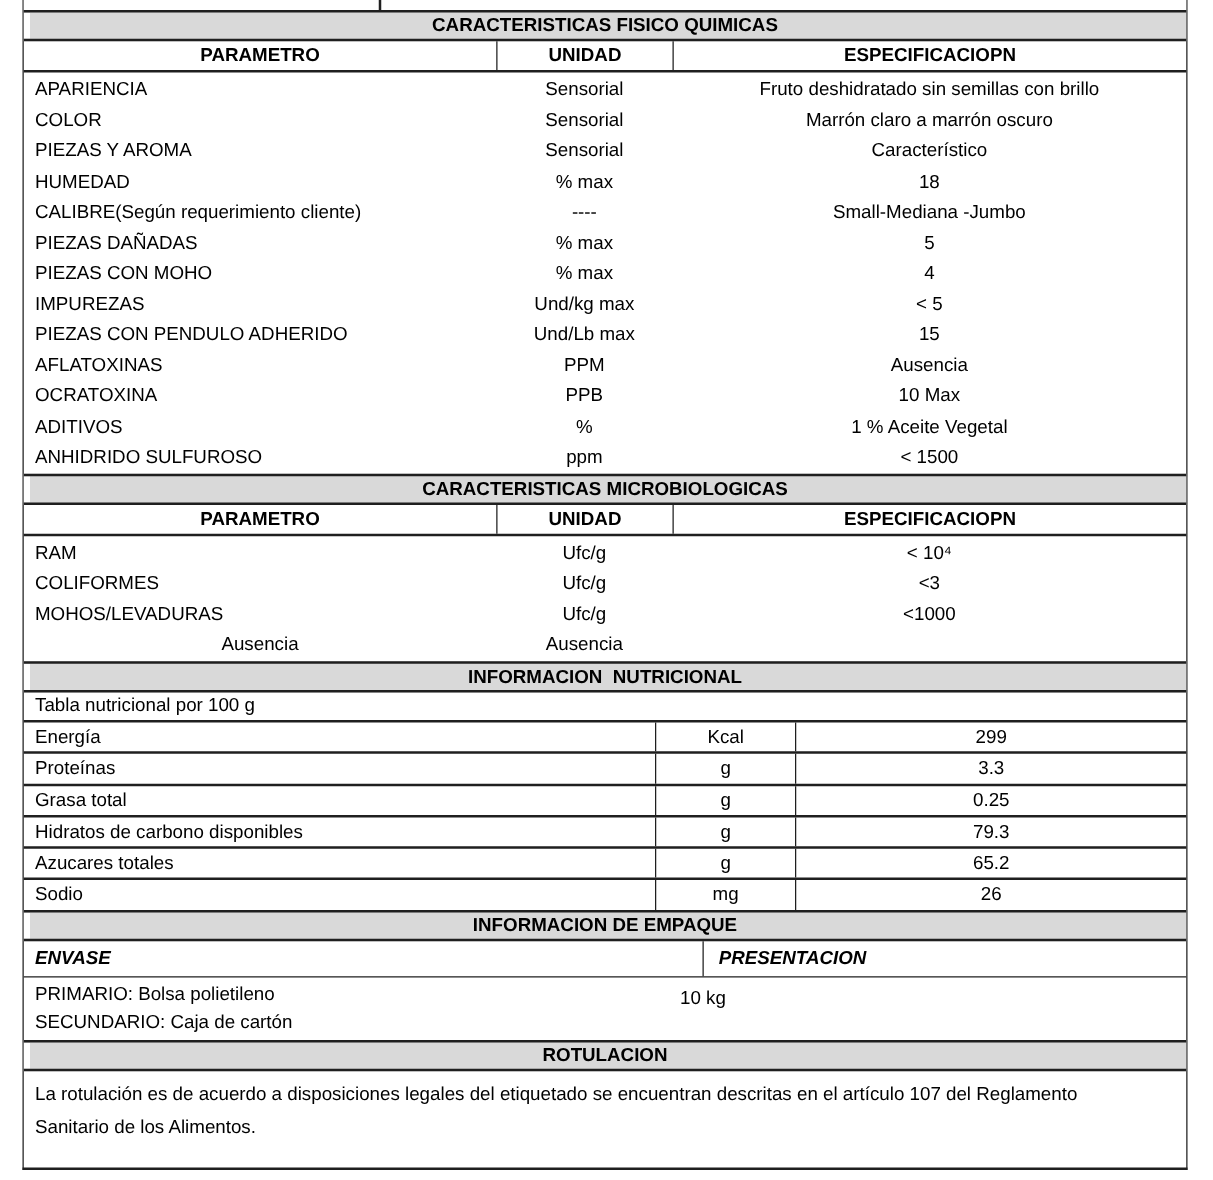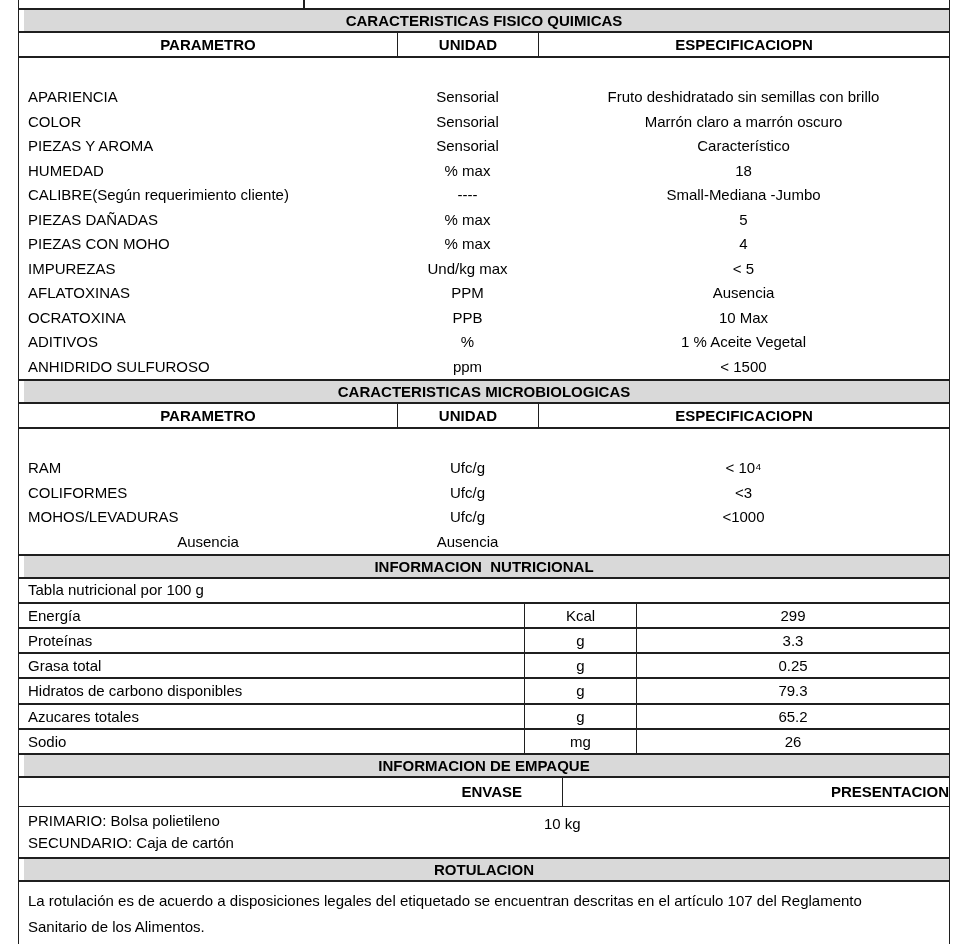--- a/index.html
+++ b/index.html
@@ -28,40 +28,40 @@
 
   
   .colhead{
     display:grid;grid-template-columns:378px 141px 1fr;
     height:23px;line-height:23px;font-weight:bold;font-size:15px;text-align:center;
     border-bottom:2.5px solid #1f1f1f;
   }
   .colhead .hcell + .hcell{border-left:1.5px solid #1f1f1f;}
 
   
-  .tbody3{padding-top:2px;font-size:15px;margin-top:25px;}
+  .tbody3{padding-top:2px;font-size:15px;}
   .tbody3 .trow{display:grid;grid-template-columns:378px 141px 1fr;height:24.5px;line-height:24.5px;}
   .tcell.c0{text-align:left;padding-left:9px;white-space:nowrap;overflow:hidden;}
   .tcell.c1,.tcell.c2{text-align:center;white-space:nowrap;}
 
   
   .tabla-row{height:22.5px;line-height:22.5px;font-size:15px;padding-left:9px;border-bottom:2px solid #1f1f1f;}
 
   
   .nutri{font-size:15px;}
   .nutri .trow{display:grid;grid-template-columns:505px 112px 1fr;height:23.3px;line-height:23.3px;border-bottom:2px solid #1f1f1f;}
   .nutri .trow:last-child{border-bottom:none;}
   .nutri .tcell + .tcell{border-left:1.5px solid #1f1f1f;}
 
   
   .empaque-head{
     display:grid;grid-template-columns:503px 1fr;height:28px;line-height:28px;
     font-weight:bold;font-size:15px;border-bottom:1.5px solid #1f1f1f;
   }
-  .empaque-head .hcell{text-align:right;padding-left:9px;}
+  .empaque-head .hcell{text-align:left;padding-left:9px;font-style:italic;}
   .empaque-head .hcell + .hcell{border-left:1.5px solid #1f1f1f;padding-left:12px;margin-left:40px;}
   .empaque-body{height:47px;position:relative;font-size:15px;padding-top:3px;}
   .empaque-body .eline{display:block;line-height:22px;padding-left:9px;}
   .empaque-body .pres{position:absolute;left:525px;top:6px;line-height:22px;}
 
   
   .rotu-body{height:71px;padding:6px 0 0 9px;font-size:15px;line-height:26px;}
   .rotu-body p{margin:0;max-width:880px;}
 </style>
 </head>
@@ -116,20 +116,25 @@
         <div class="tcell c0">PIEZAS CON MOHO</div>
         <div class="tcell c1">% max</div>
         <div class="tcell c2">4</div>
       </div>
       <div class="trow">
         <div class="tcell c0">IMPUREZAS</div>
         <div class="tcell c1">Und/kg max</div>
         <div class="tcell c2">&lt; 5</div>
       </div>
       <div class="trow">
+        <div class="tcell c0">PIEZAS CON PENDULO ADHERIDO</div>
+        <div class="tcell c1">Und/Lb max</div>
+        <div class="tcell c2">15</div>
+      </div>
+      <div class="trow">
         <div class="tcell c0">AFLATOXINAS</div>
         <div class="tcell c1">PPM</div>
         <div class="tcell c2">Ausencia</div>
       </div>
       <div class="trow">
         <div class="tcell c0">OCRATOXINA</div>
         <div class="tcell c1">PPB</div>
         <div class="tcell c2">10 Max</div>
       </div>
       <div class="trow">

